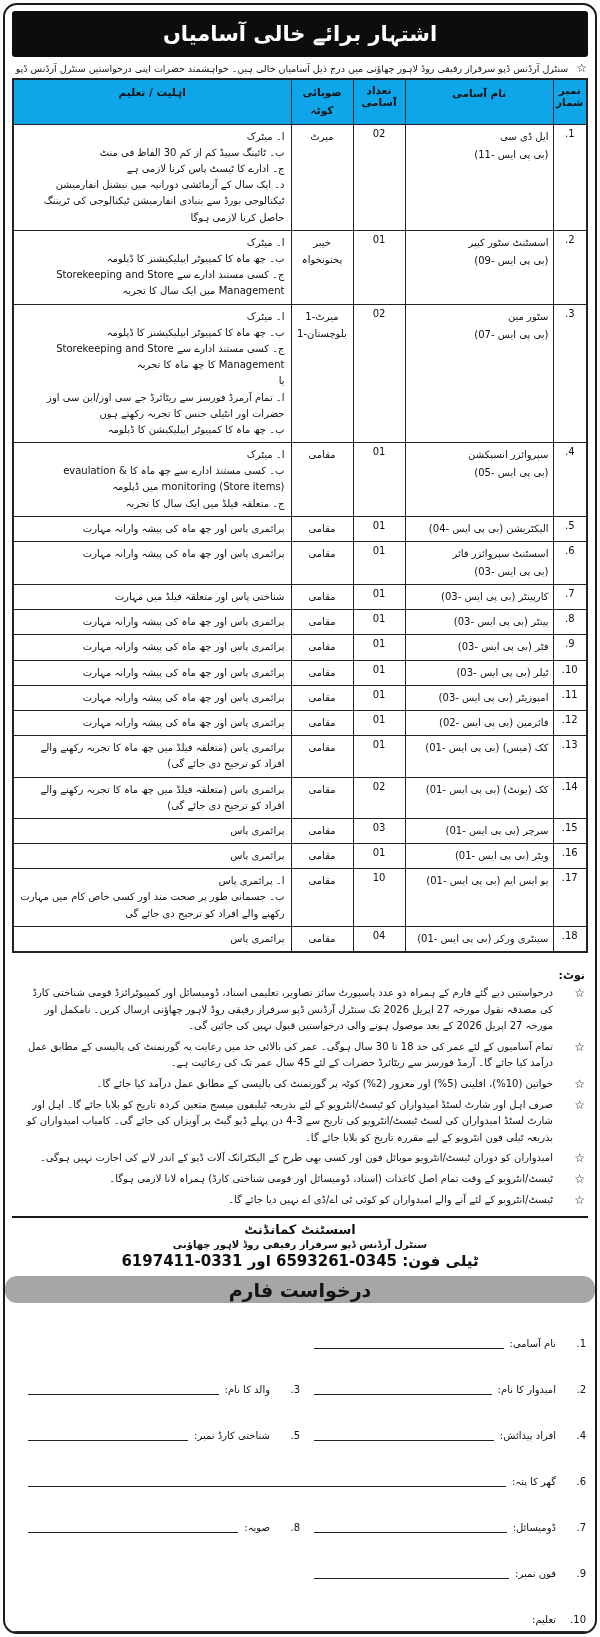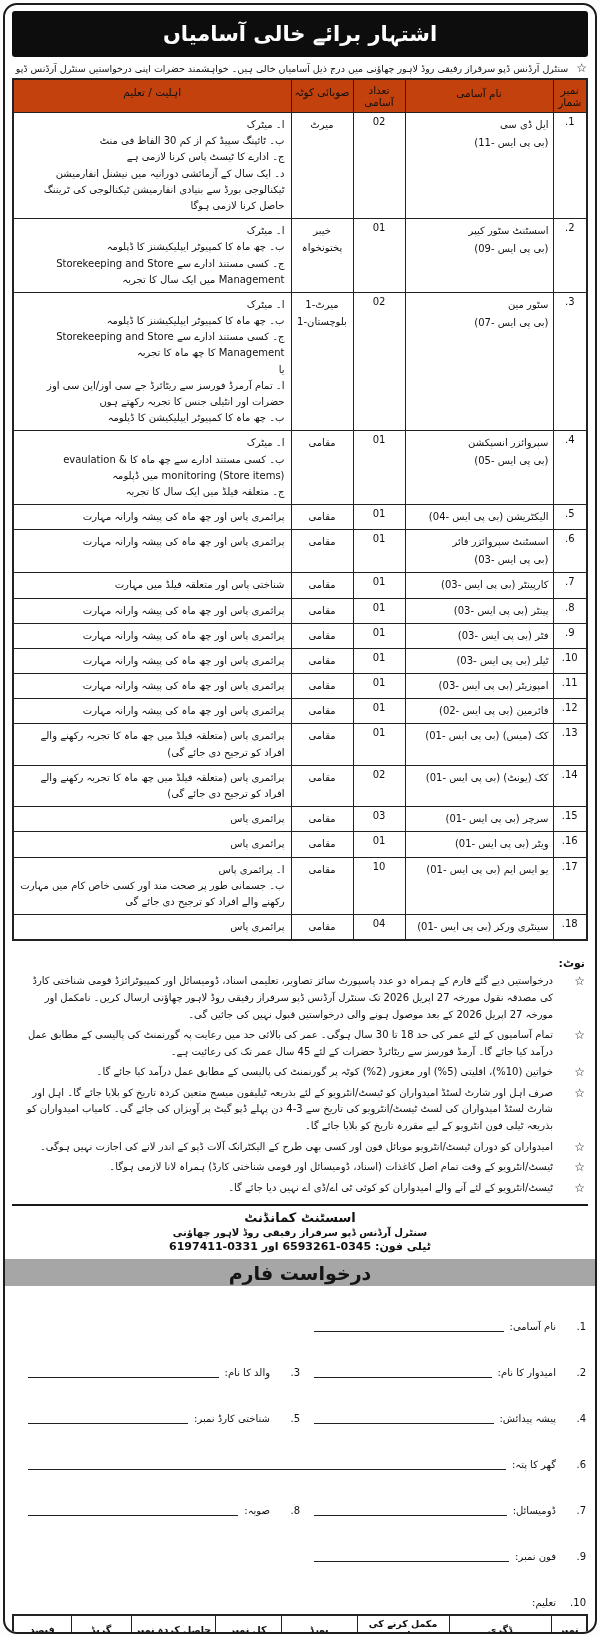--- a/index.html
+++ b/index.html
@@ -14,45 +14,45 @@
 
   
   .intro { display:flex; align-items:center; gap:8px; padding:4px 1px 3px; font-size:9.5px; }
   .intro .star { font-size:12px; flex:none; }
   .intro .intro-text { white-space:nowrap; overflow:hidden; }
 
   
   table { border-collapse:collapse; width:100%; }
   .vacancy { border:2px solid #222; }
   .vacancy th, .vacancy td { border:1px solid #222; font-size:10px; padding:3px 4px; vertical-align:top; }
-  .vacancy th { background:#c2410c; font-weight:normal; text-align:center; padding:4px 2px; font-size:10.5px; }
+  .vacancy th { background:#0ea5e9; font-weight:bold; text-align:center; padding:4px 2px; font-size:10.5px; }
   .c-serial { width:34px; text-align:center; }
   .c-name  { width:148px; text-align:right; line-height:1.8; }
   .c-name div:empty { display:none; }
   .c-count { width:52px; text-align:center; }
   .c-quota { width:62px; text-align:center; white-space:pre-line; line-height:1.7; }
   .c-edu   { text-align:right; white-space:pre-line; line-height:1.62; }
   .vacancy td.c-edu { padding:4px 6px; }
 
   
   .notes { padding:15px 1px 2px; }
   .notes-title { font-weight:bold; font-size:11px; margin:1px 2px 3px; }
   .note { display:flex; gap:12px; margin:0 2px 4px 0; }
   .note .star { flex:none; width:20px; font-size:12px; padding-top:1px; }
   .note p { margin:0; font-size:10px; line-height:1.66; text-align:right; padding-left:6px; }
 
   
   .contact { border-top:2px solid #181818; margin-top:2px; padding-top:4px; text-align:center; font-weight:bold; }
   .contact .l1 { font-size:13px; }
   .contact .l2 { font-size:10px; margin-top:2px; }
-  .contact .l3 { font-size:11px; margin-top:2px; }
+  .contact .l3 { font-size:15px; margin-top:2px; }
 
   
   .form-banner { margin:6px -7px 0; background:#a6a6a6; height:27px; display:flex; align-items:center; justify-content:center;
-    font-size:19px; font-weight:bold; color:#141414; letter-spacing:2px; }
+    font-size:19px; font-weight:bold; color:#141414; letter-spacing:2px;border-radius:12px; }
 
   
   .form-fields { padding:7px 2px 2px; font-size:10px; }
   .frow { display:flex; margin-bottom:7px; }
   .half { width:50%; display:flex; align-items:flex-end; }
   .full { width:100%; display:flex; align-items:flex-end; }
   .ff-num { width:30px; flex:none; }
   .ff-label { flex:none; padding-left:6px;margin-top:28px; }
   .blank { border-bottom:1px solid #222; height:13px; flex:1; margin-left:14px; }
 
@@ -329,21 +329,21 @@
         </div>
         <div class="half">
           <span class="ff-num">3.</span>
           <span class="ff-label">والد کا نام:</span>
           <span class="blank"></span>
         </div>
       </div>
       <div class="frow">
         <div class="half">
           <span class="ff-num">4.</span>
-          <span class="ff-label">پیشہ پیدائش:</span>
+          <span class="ff-label">افراد پیدائش:</span>
           <span class="blank"></span>
         </div>
         <div class="half">
           <span class="ff-num">5.</span>
           <span class="ff-label">شناختی کارڈ نمبر:</span>
           <span class="blank"></span>
         </div>
       </div>
       <div class="frow">
         <div class="full">

